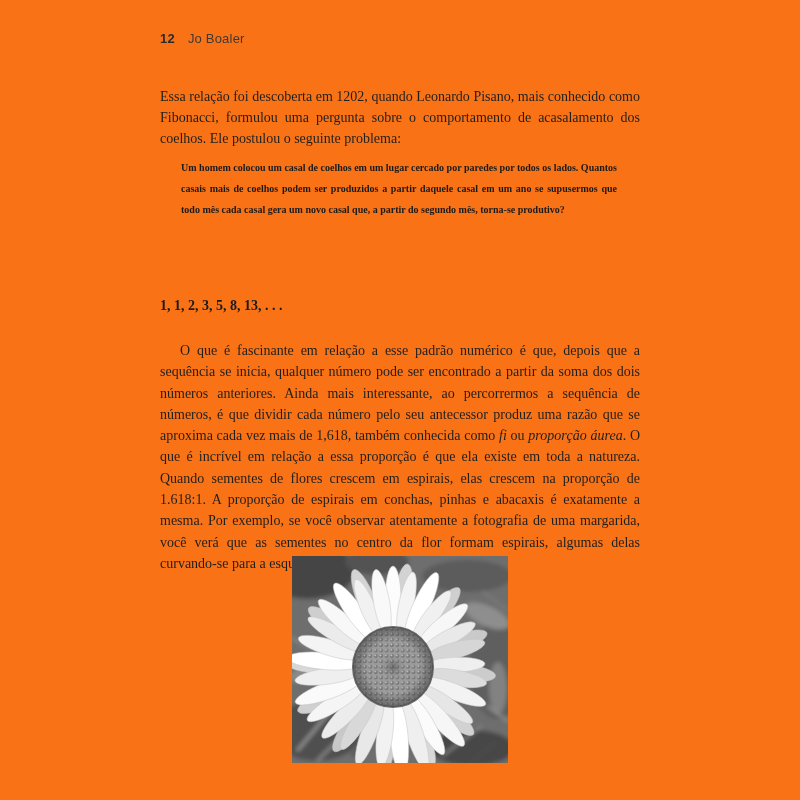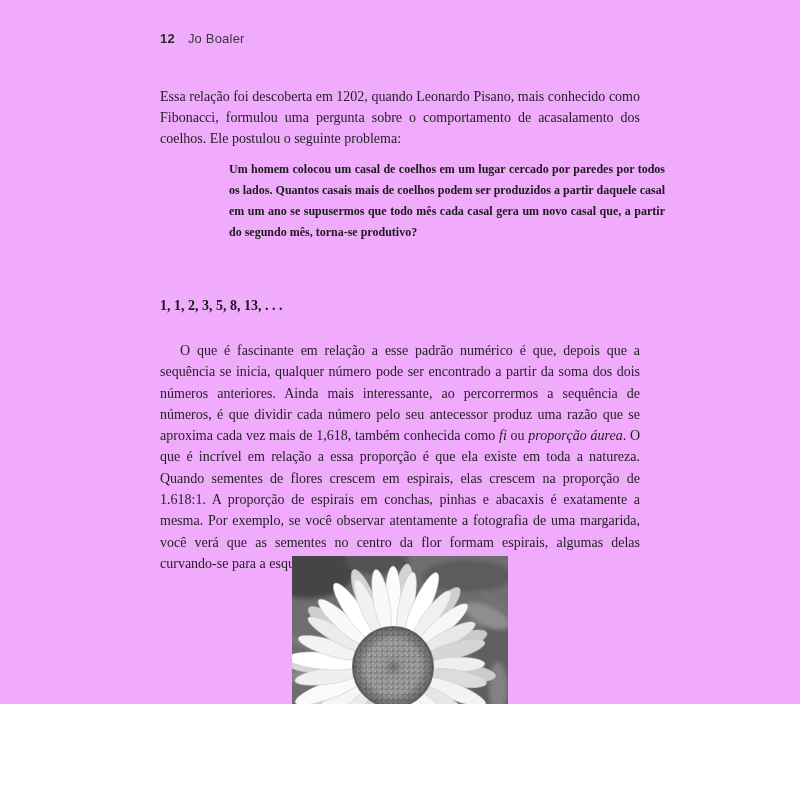--- a/index.html
+++ b/index.html
@@ -1,20 +1,20 @@
 <!DOCTYPE html>
 <html lang="pt"><head>
 <meta charset="utf-8">
 <style>
   html, body { margin: 0; padding: 0; background: #ffffff; }
   .page {
     position: relative;
     width: 800px;
-    height: 704px;
-    background: #f0abfc;
+    height: 800px;
+    background: #f97316;
     font-family: "Liberation Serif", serif;
     color: #1f1f1f;
     overflow: hidden;
   }
   .running-head {
     position: absolute;
     left: 160px;
     top: 31px;
     font-family: "Liberation Sans", sans-serif;
     font-size: 13px;
@@ -33,26 +33,25 @@
     font-size: 14px;
     line-height: 21px;
     text-align: justify;
   }
   .para1 { top: 72px; }
   .quote {
     position: absolute;
     left: 181px;
     top: 147px;
     width: 436px;
-    font-size: 12px;
+    font-size: 10px;
     line-height: 21px;
     font-weight: bold;
     text-align: justify;
     color: #1b1b1b;
-    margin-left: 48px;
   }
   .para2 { top: 233px; text-indent: 20px; }
   .seq {
     position: absolute;
     left: 160px;
     top: 284px;
     width: 480px;
     text-align: left;
     font-weight: bold;
     font-size: 14px;

